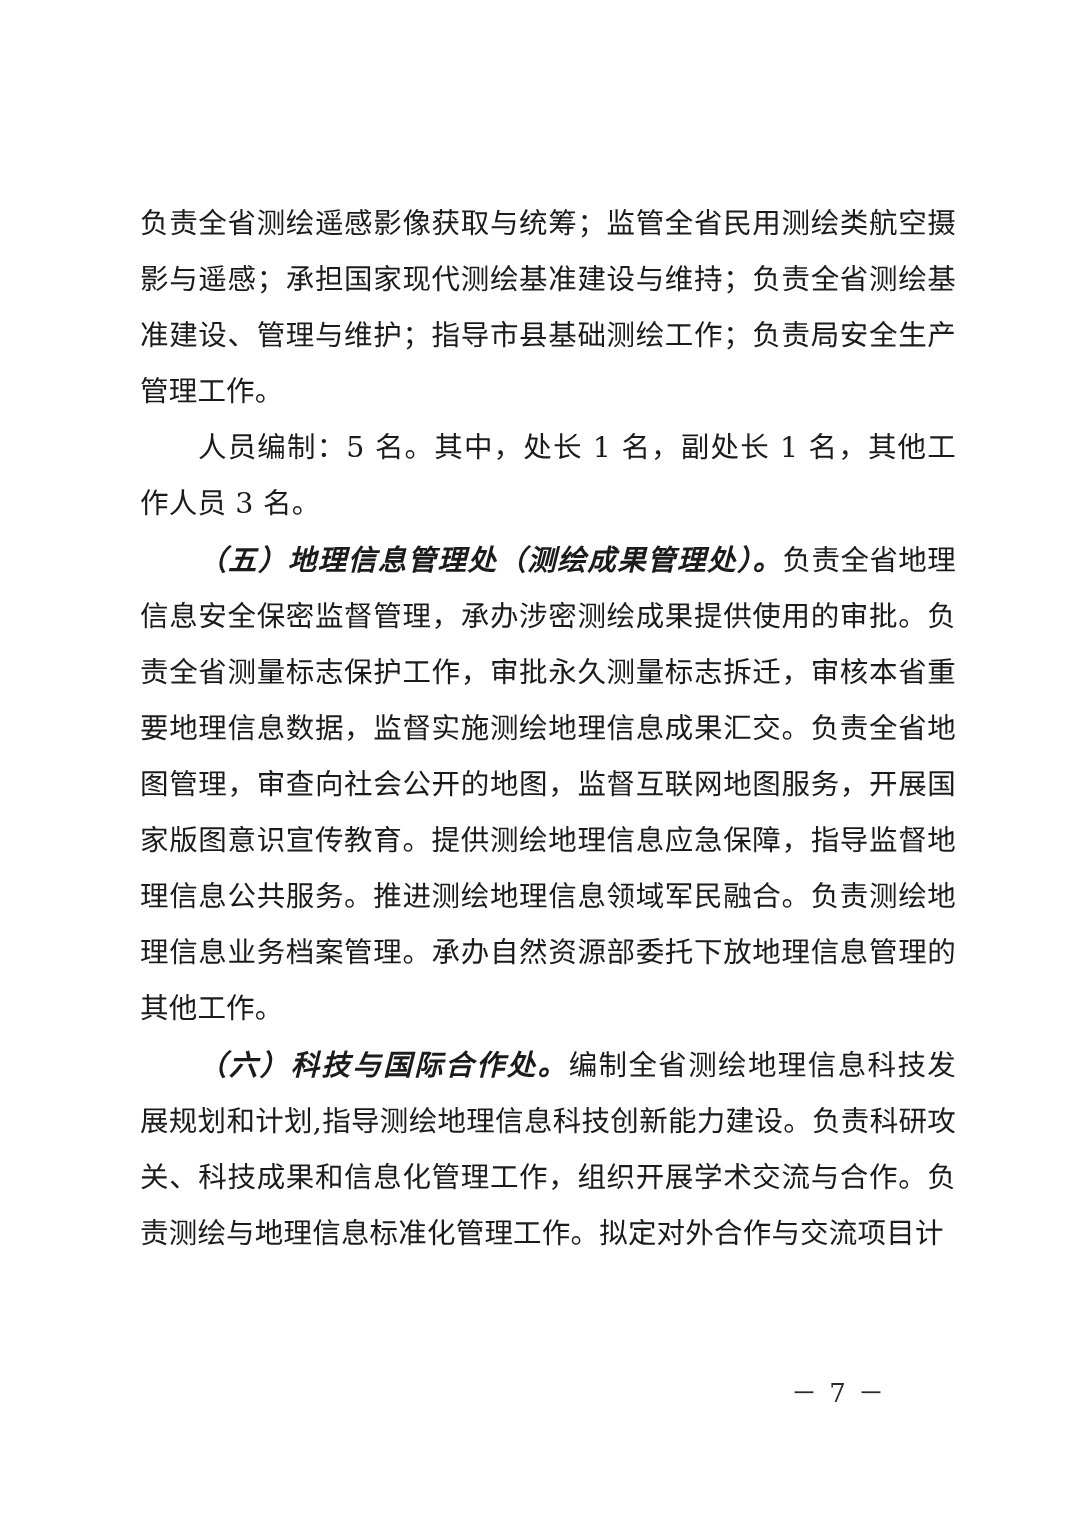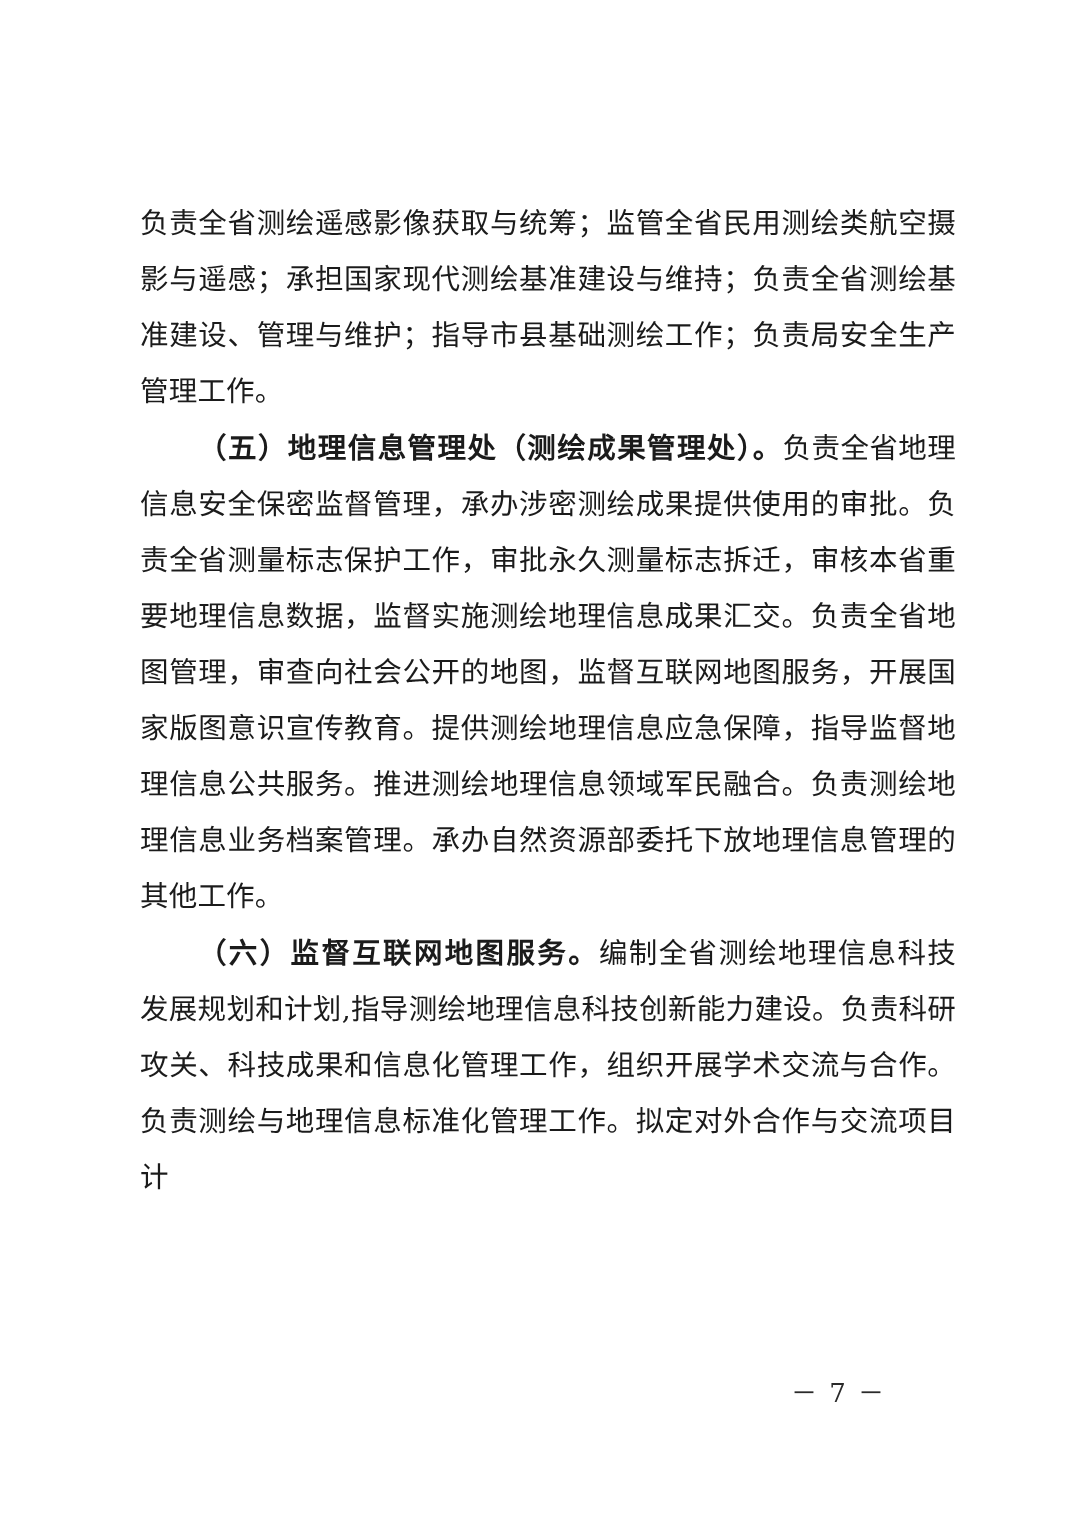--- a/index.html
+++ b/index.html
@@ -44,20 +44,21 @@
   }
 
   .para.indent {
     text-indent: 58px;       
   }
 
   
   .sec-title {
     font-weight: bold;
     letter-spacing: 1.2px;
+    font-style: italic;
   }
 
   .page-number {
     position: absolute;
     right: 118px;
     top: 1376px;
     font-family: "DejaVu Serif", "Liberation Serif", serif;
     font-size: 26px;
     line-height: 34px;
     color: #2a2a2a;
@@ -75,28 +76,29 @@
 </style>
 </head>
 <body>
 
 <div class="page">
 
   <div class="doc-body">
 
     <p class="para">负责全省测绘遥感影像获取与统筹；监管全省民用测绘类航空摄影与遥感；承担国家现代测绘基准建设与维持；负责全省测绘基准建设、管理与维护；指导市县基础测绘工作；负责局安全生产管理工作。</p>
 
+    <p class="para indent">人员编制：5 名。其中，处长 1 名，副处长 1 名，其他工作人员 3 名。</p>
 
     <p class="para indent">
       <span class="sec-title">（五）地理信息管理处（测绘成果管理处）。</span><span>负责全省地理信息安全保密监督管理，承办涉密测绘成果提供使用的审批。负责全省测量标志保护工作，审批永久测量标志拆迁，审核本省重要地理信息数据，监督实施测绘地理信息成果汇交。负责全省地图管理，审查向社会公开的地图，监督互联网地图服务，开展国家版图意识宣传教育。提供测绘地理信息应急保障，指导监督地理信息公共服务。推进测绘地理信息领域军民融合。负责测绘地理信息业务档案管理。承办自然资源部委托下放地理信息管理的其他工作。</span>
     </p>
 
 
     <p class="para indent">
-      <span class="sec-title">（六）监督互联网地图服务。</span><span>编制全省测绘地理信息科技发展规划和计划,指导测绘地理信息科技创新能力建设。负责科研攻关、科技成果和信息化管理工作，组织开展学术交流与合作。负责测绘与地理信息标准化管理工作。拟定对外合作与交流项目计</span>
+      <span class="sec-title">（六）科技与国际合作处。</span><span>编制全省测绘地理信息科技发展规划和计划,指导测绘地理信息科技创新能力建设。负责科研攻关、科技成果和信息化管理工作，组织开展学术交流与合作。负责测绘与地理信息标准化管理工作。拟定对外合作与交流项目计</span>
     </p>
 
   </div>
 
   <div class="page-number">－ 7 －</div>
 
   <div class="scan-tint"></div>
 
 </div>
 

